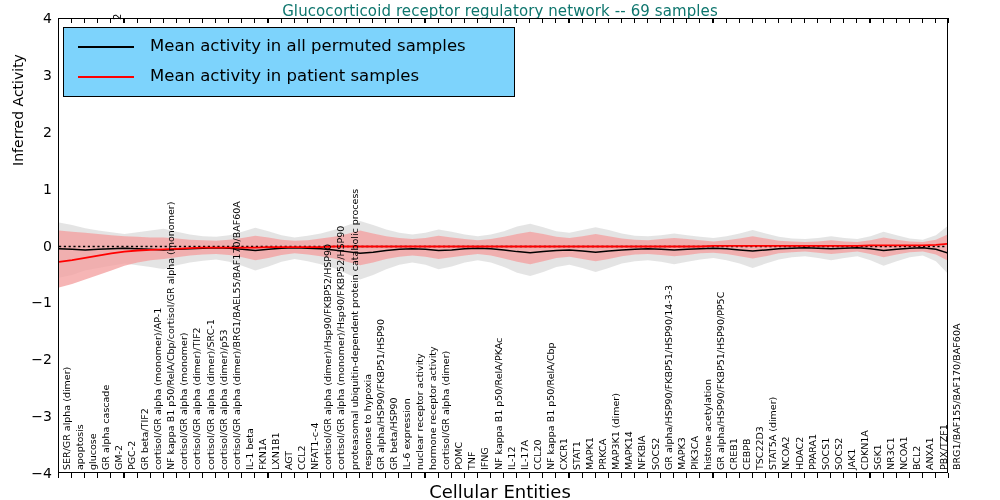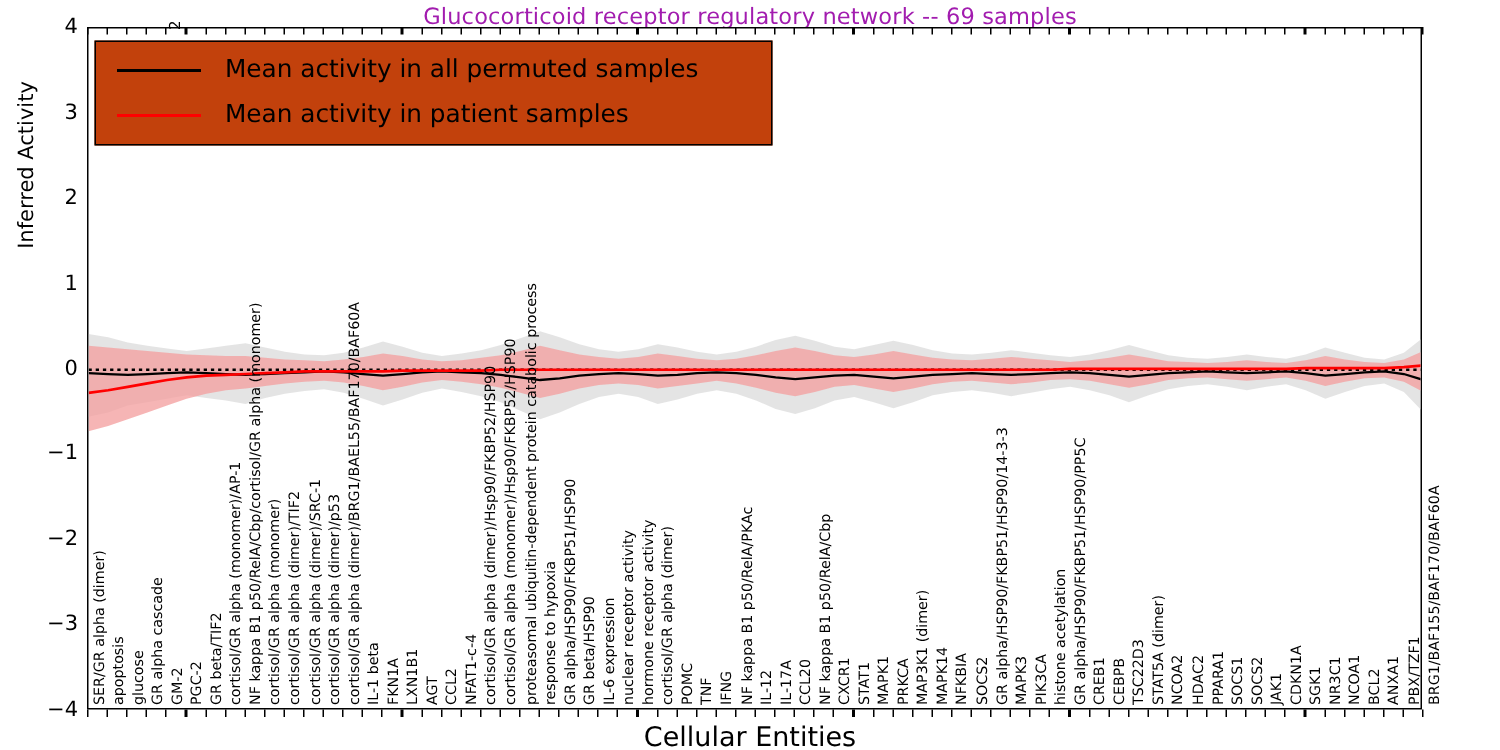--- a/index.html
+++ b/index.html
@@ -1,21 +1,21 @@
 <!DOCTYPE html>
 <html><head>
 <meta charset="utf-8">
 <style>
   html,body{margin:0;padding:0;background:#ffffff;}
   body{width:1000px;height:500px;overflow:hidden;font-family:"DejaVu Sans","Liberation Sans",sans-serif;}
   #root{position:relative;width:1000px;height:500px;background:#fff;}
 
   .title{
     position:absolute; left:0; top:2px; width:1000px; text-align:center;
-    font-size:15px; color:#a21caf; letter-spacing:0.1px;
+    font-size:15px; color:#0f766e; letter-spacing:0.1px;
   }
 
   
   .axes{
     position:absolute; left:58px; top:18px; width:890px; height:455px;
     border:1.3px solid #000; box-sizing:border-box; background:#fff;
     overflow:hidden;
   }
   .plotsvg{position:absolute;left:0;top:0;width:890px;height:455px;display:block;}
 
@@ -51,21 +51,21 @@
     font-size:9.5px;
     line-height:9.5px;
     color:#000;
     white-space:nowrap;
     font-family:"DejaVu Sans","Liberation Sans",sans-serif;
   }
 
   
   .legend{
     position:absolute; left:63px; top:27px; width:452px; height:70px;
-    background:#c2410c; border:1.2px solid #000; box-sizing:border-box;
+    background:#7dd3fc; border:1.2px solid #000; box-sizing:border-box;
   }
   .legrow{position:absolute; left:0; width:452px; height:30px;}
   .legline{position:absolute; left:14px; top:14px; width:56px; height:1.6px;}
   .legtext{position:absolute; left:86px; top:4px; font-size:16.5px; color:#000; white-space:nowrap;}
 
   .annot2{
     position:absolute; left:112px; top:20px; font-size:10px; color:#000;
     transform-origin:0 0; transform:rotate(-90deg);
   }
 </style>

